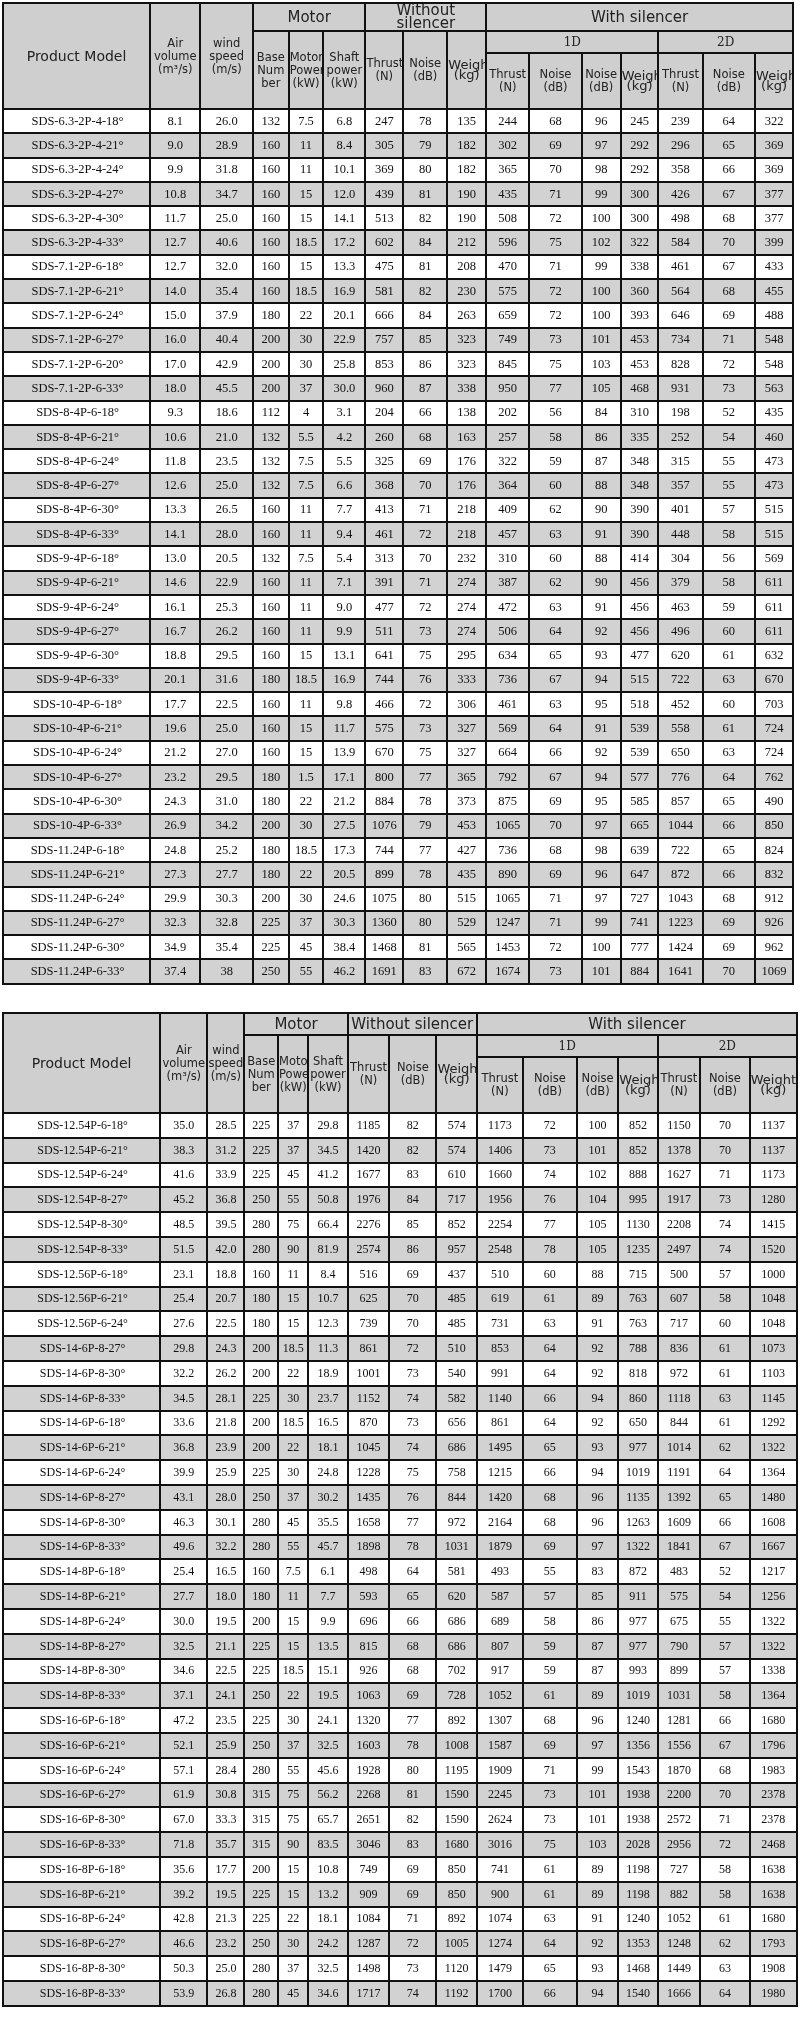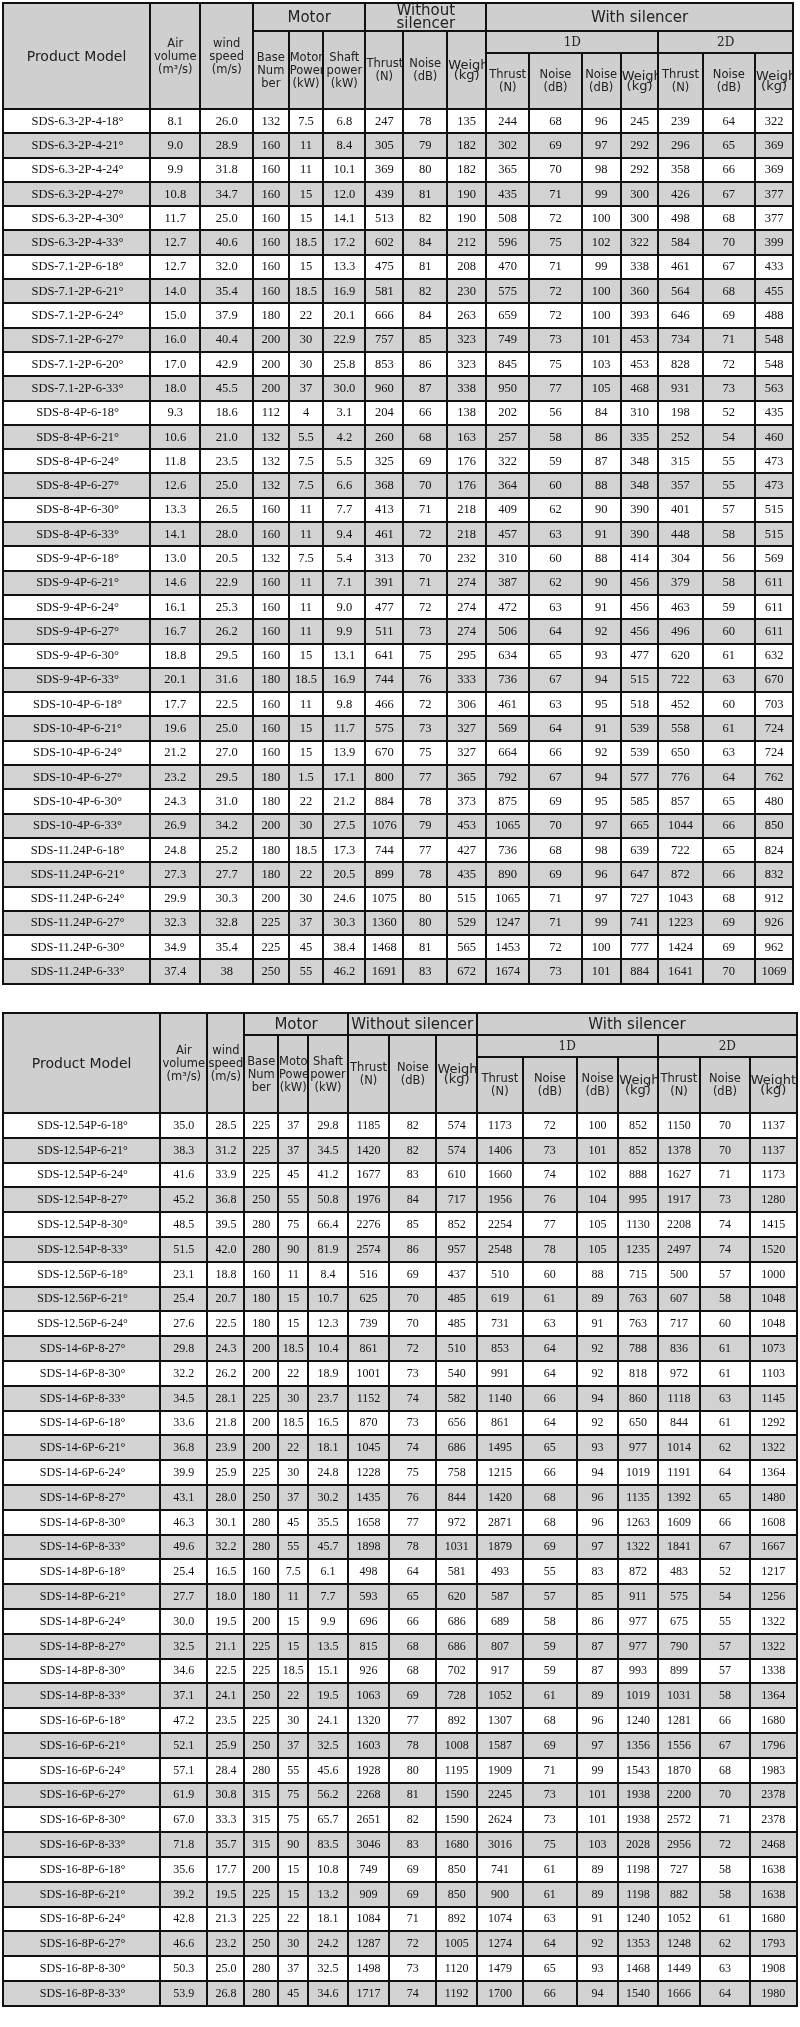--- a/index.html
+++ b/index.html
@@ -585,21 +585,21 @@
           <td>21.2</td>
           <td>884</td>
           <td>78</td>
           <td>373</td>
           <td>875</td>
           <td>69</td>
           <td>95</td>
           <td>585</td>
           <td>857</td>
           <td>65</td>
-          <td>480</td>
+          <td>490</td>
         </tr>
         <tr class="alt">
           <td class="model">SDS-10-4P-6-33°</td>
           <td>26.9</td>
           <td>34.2</td>
           <td>200</td>
           <td>30</td>
           <td>27.5</td>
           <td>1076</td>
           <td>79</td>
@@ -935,21 +935,21 @@
           <td>717</td>
           <td>60</td>
           <td>1048</td>
         </tr>
         <tr class="alt">
           <td class="model">SDS-14-6P-8-27°</td>
           <td>29.8</td>
           <td>24.3</td>
           <td>200</td>
           <td>18.5</td>
-          <td>10.4</td>
+          <td>11.3</td>
           <td>861</td>
           <td>72</td>
           <td>510</td>
           <td>853</td>
           <td>64</td>
           <td>92</td>
           <td>788</td>
           <td>836</td>
           <td>61</td>
           <td>1073</td>
@@ -1065,21 +1065,21 @@
         <tr>
           <td class="model">SDS-14-6P-8-30°</td>
           <td>46.3</td>
           <td>30.1</td>
           <td>280</td>
           <td>45</td>
           <td>35.5</td>
           <td>1658</td>
           <td>77</td>
           <td>972</td>
-          <td>2871</td>
+          <td>2164</td>
           <td>68</td>
           <td>96</td>
           <td>1263</td>
           <td>1609</td>
           <td>66</td>
           <td>1608</td>
         </tr>
         <tr class="alt">
           <td class="model">SDS-14-6P-8-33°</td>
           <td>49.6</td>

